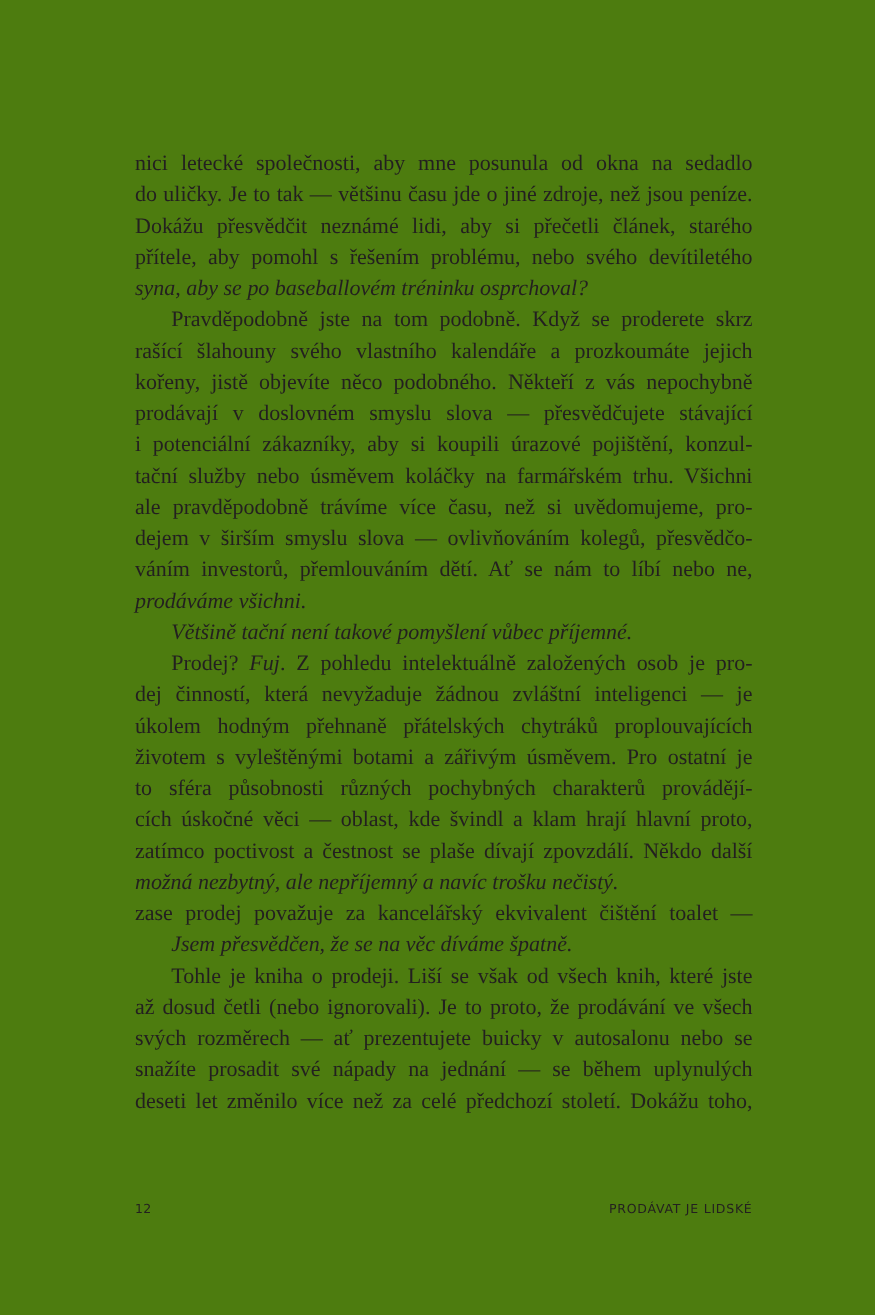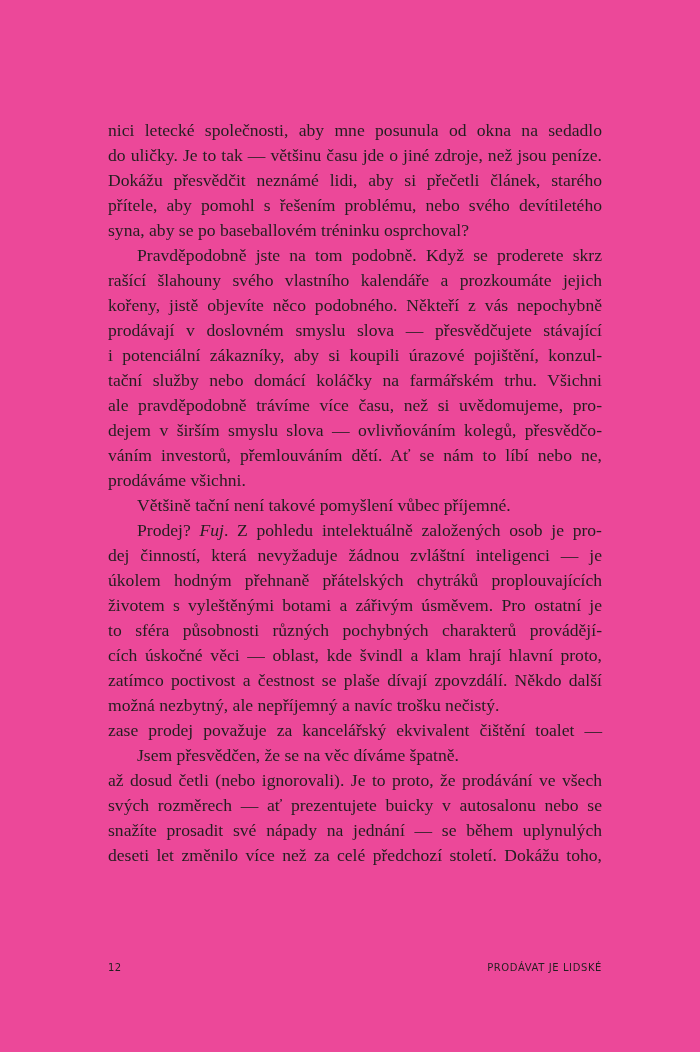--- a/index.html
+++ b/index.html
@@ -11,21 +11,21 @@
       width: 700px;
       height: 1052px;
       position: relative;
       overflow: hidden;
     }
     .page {
       position: absolute;
       left: 0; top: 0;
       width: 700px;
       height: 1052px;
-      background: #ec4899;
+      background: #4d7c0f;
     }
     .body-text {
       position: absolute;
       left: 108px;
       top: 118px;
       width: 494px;
       font-family: "Liberation Serif", "DejaVu Serif", serif;
       font-size: 17.6px;
       line-height: 25px;
       color: #231f20;
@@ -41,20 +41,21 @@
     }
     .line {
       display: block;
       text-align: justify;
       text-align-last: justify;
       white-space: nowrap;
       overflow: visible;
     }
     .line.last {
       text-align-last: left;
+      font-style: italic;
     }
     .footer {
       position: absolute;
       top: 962px;
       left: 108px;
       width: 494px;
       height: 20px;
       font-family: "DejaVu Sans", "Liberation Sans", sans-serif;
       font-size: 10px;
       color: #231f20;
@@ -87,21 +88,21 @@
       <span class="line">přítele, aby pomohl s řešením problému, nebo svého devítiletého</span>
       <span class="line last">syna, aby se po baseballovém tréninku osprchoval?</span>
     </p>
 
     <p class="no-indent">
       <span class="line" style="padding-left:29px">Pravděpodobně jste na tom podobně. Když se proderete skrz</span>
       <span class="line">rašící šlahouny svého vlastního kalendáře a prozkoumáte jejich</span>
       <span class="line">kořeny, jistě objevíte něco podobného. Někteří z vás nepochybně</span>
       <span class="line">prodávají v doslovném smyslu slova — přesvědčujete stávající</span>
       <span class="line">i potenciální zákazníky, aby si koupili úrazové pojištění, konzul-</span>
-      <span class="line">tační služby nebo domácí koláčky na farmářském trhu. Všichni</span>
+      <span class="line">tační služby nebo úsměvem koláčky na farmářském trhu. Všichni</span>
       <span class="line">ale pravděpodobně trávíme více času, než si uvědomujeme, pro-</span>
       <span class="line">dejem v širším smyslu slova — ovlivňováním kolegů, přesvědčo-</span>
       <span class="line">váním investorů, přemlouváním dětí. Ať se nám to líbí nebo ne,</span>
       <span class="line last">prodáváme všichni.</span>
     </p>
 
     <p class="no-indent">
       <span class="line last" style="padding-left:29px">Většině tační není takové pomyšlení vůbec příjemné.</span>
     </p>
 
@@ -115,20 +116,21 @@
       <span class="line">zatímco poctivost a čestnost se plaše dívají zpovzdálí. Někdo další</span>
       <span class="line last">možná nezbytný, ale nepříjemný a navíc trošku nečistý.</span>
       <span class="line">zase prodej považuje za kancelářský ekvivalent čištění toalet —</span>
     </p>
 
     <p class="no-indent">
       <span class="line last" style="padding-left:29px">Jsem přesvědčen, že se na věc díváme špatně.</span>
     </p>
 
     <p class="no-indent">
+      <span class="line" style="padding-left:29px">Tohle je kniha o prodeji. Liší se však od všech knih, které jste</span>
       <span class="line">až dosud četli (nebo ignorovali). Je to proto, že prodávání ve všech</span>
       <span class="line">svých rozměrech — ať prezentujete buicky v autosalonu nebo se</span>
       <span class="line">snažíte prosadit své nápady na jednání — se během uplynulých</span>
       <span class="line">deseti let změnilo více než za celé předchozí století. Dokážu toho,</span>
     </p>
 
   </div>
 
   <div class="footer">
     <span class="page-number">12</span>

